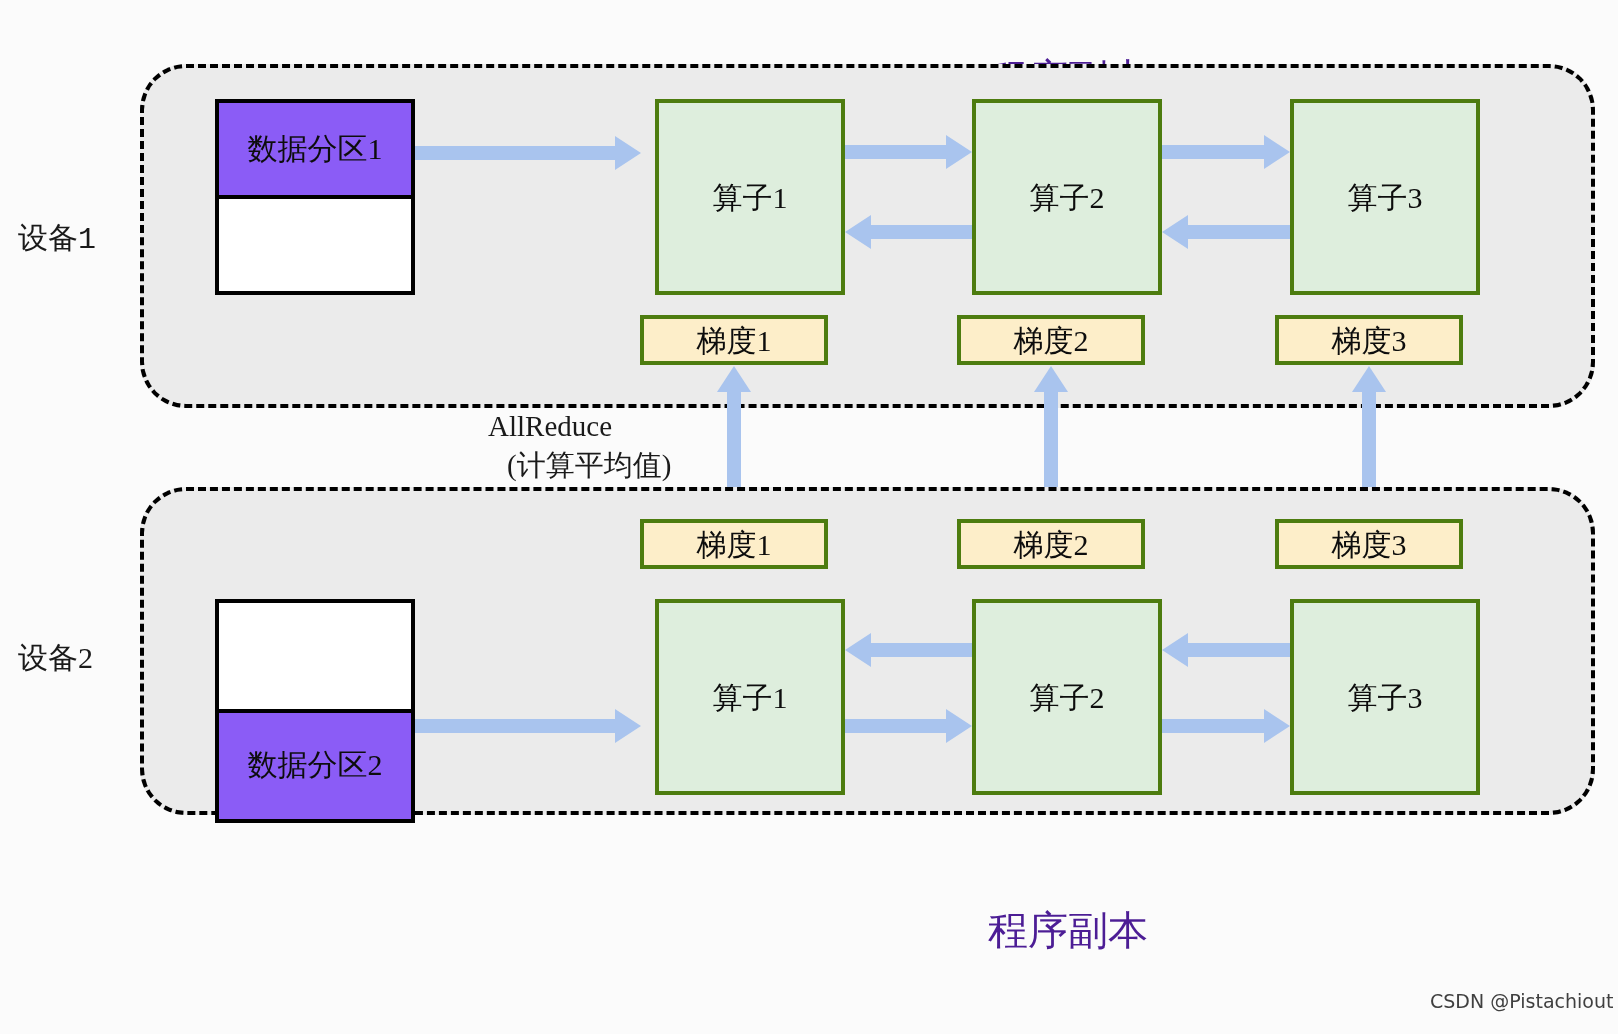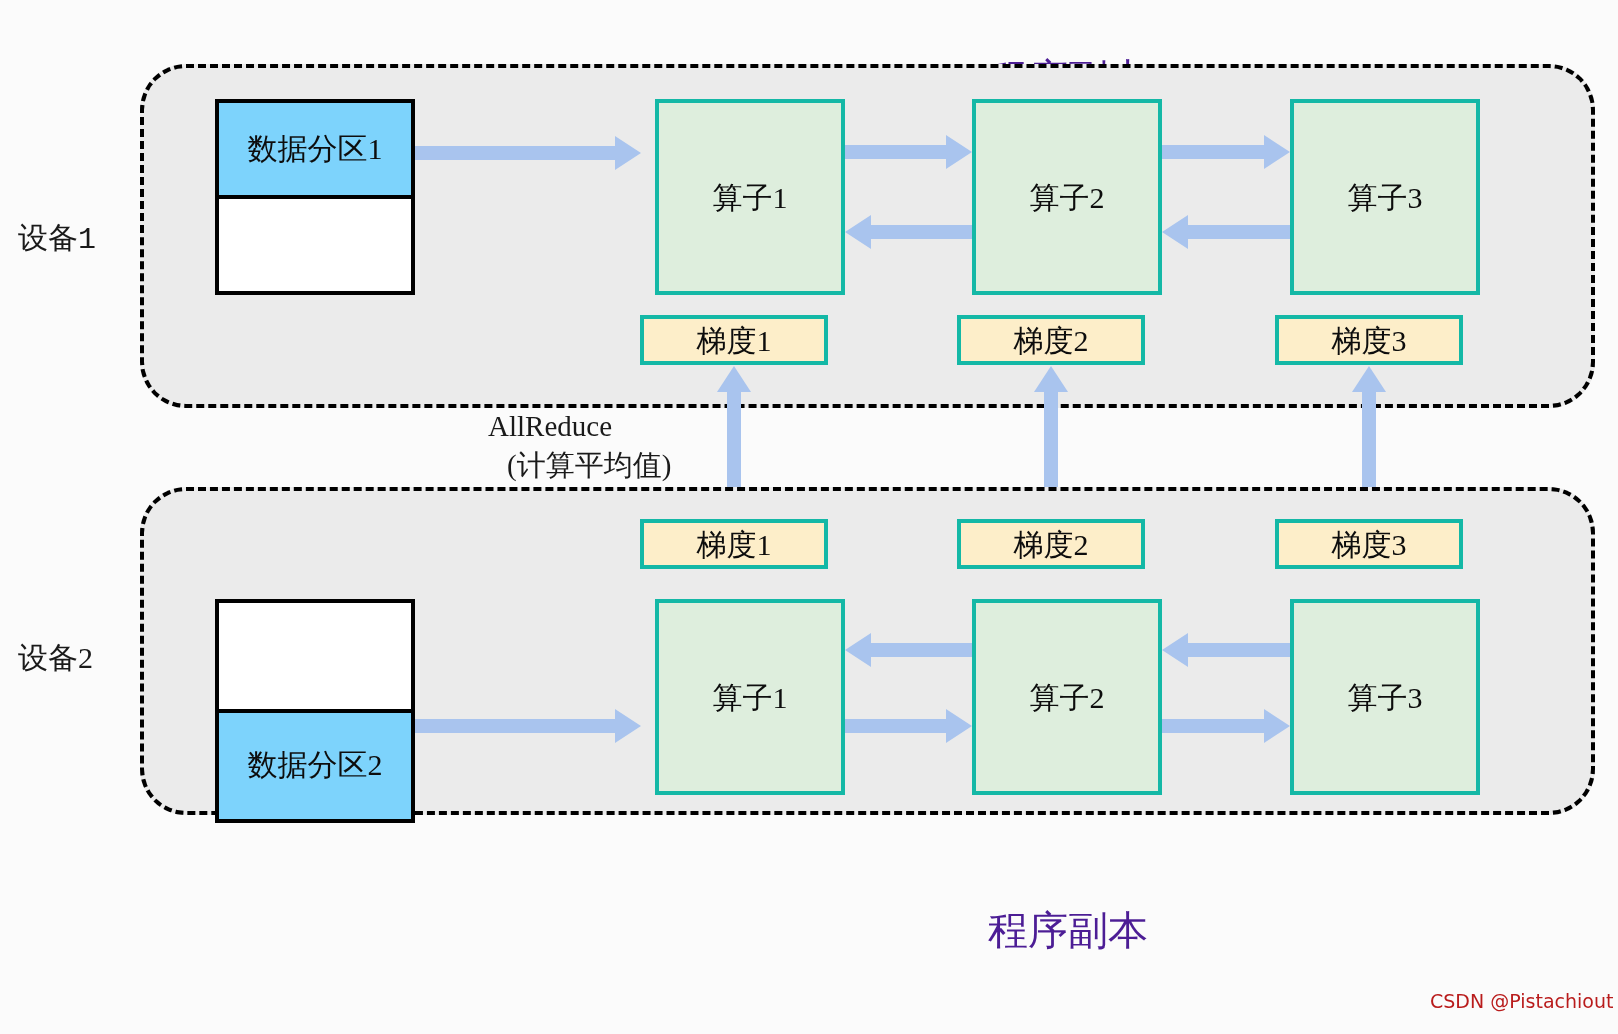--- a/index.html
+++ b/index.html
@@ -20,21 +20,21 @@
     position: absolute;
     background: #ebebeb;
     border: 4px dashed #000000;
     border-radius: 46px;
     box-sizing: border-box;
   }
   
   .node {
     position: absolute;
     box-sizing: border-box;
-    border: 4px solid #14b8a6;
+    border: 4px solid #4d7c0f;
     display: flex;
     align-items: center;
     justify-content: center;
     color: #0d0d0d;
     text-align: center;
     line-height: 1.1;
     white-space: nowrap;
   }
   .node.operator  { background: #deeedd; font-size: 30px; }
   .node.gradient  { background: #fdeec9; font-size: 30px; }
@@ -51,21 +51,21 @@
   .partition-half {
     flex: 1 1 50%;
     display: flex;
     align-items: center;
     justify-content: center;
     font-size: 30px;
     color: #0d0d0d;
     white-space: nowrap;
     box-sizing: border-box;
   }
-  .partition-half.filled { background: #7dd3fc; text-align: right; }
+  .partition-half.filled { background: #8b5cf6; text-align: right; }
   .partition-half.empty  { background: #ffffff; }
   .partition-divider { height: 4px; background: #000000; }
 
   
   .arrow-h {            
     position: absolute;
     height: 14px;
     background: #a9c4ee;
   }
   .arrow-head-r {       
@@ -129,21 +129,21 @@
     font-size: 29px;
     font-weight: bold;
     font-style: italic;
     color: #111111;
     white-space: nowrap;
   }
   .watermark {
     position: absolute;
     font-family: "DejaVu Sans", "Liberation Sans", sans-serif;
     font-size: 19px;
-    color: #b91c1c;
+    color: #404040;
     white-space: nowrap;
   }
 </style>
 </head>
 <body>
 
 <div id="canvas">
 
   <div class="title-top" style="left:988px; top:3px;">程序副本</div>
 

